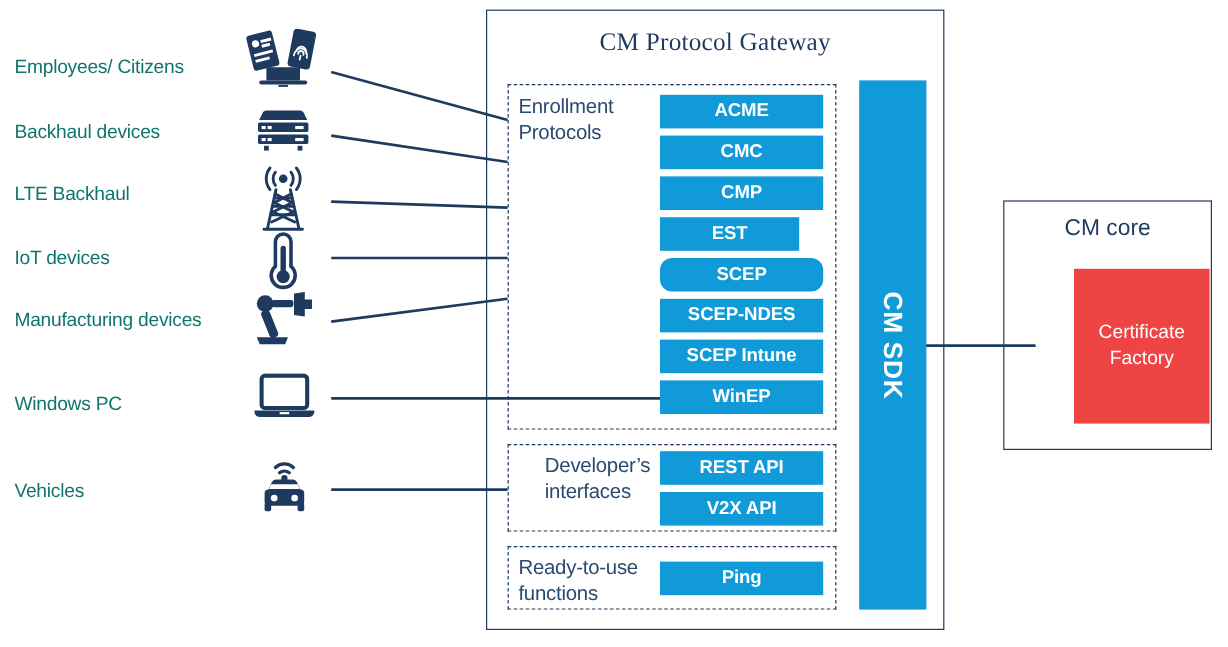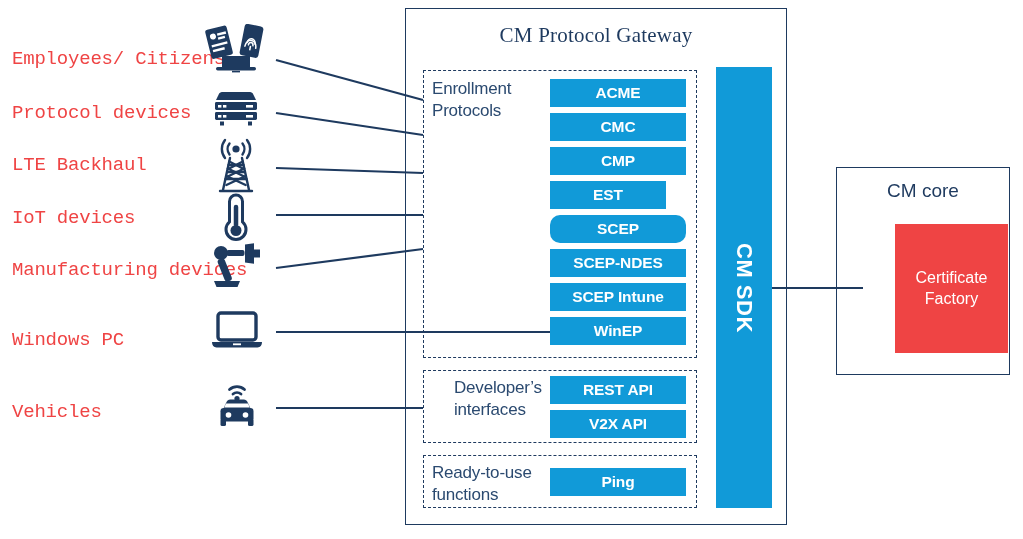--- a/index.html
+++ b/index.html
@@ -15,23 +15,23 @@
     position: relative;
     width: 1023px;
     height: 539px;
     background: #ffffff;
     overflow: hidden;
   }
 
   
   .dev-label {
     position: absolute;
-    font-size: 19px;
-    color: #ef4444;
-    font-family: Liberation Mono, monospace;
+    font-size: 16px;
+    color: #0f766e;
+    font-family: Liberation Sans, sans-serif;
     letter-spacing: -0.2px;
     white-space: nowrap;
   }
   .dev-icon {
     position: absolute;
     color: #1e3a5f;
     line-height: 0;
   }
 
   
@@ -169,21 +169,21 @@
       <line x1="276" y1="168" x2="423" y2="173"></line>
       <line x1="276" y1="215" x2="423" y2="215"></line>
       <line x1="276" y1="268" x2="423" y2="249"></line>
       <line x1="276" y1="332" x2="551" y2="332"></line>
       <line x1="276" y1="408" x2="423" y2="408"></line>
       <line x1="771" y1="288" x2="863" y2="288"></line>
     </g>
   </svg>
 
   <div class="dev-label" style="left:12px; top:48px;">Employees/ Citizens</div>
-  <div class="dev-label" style="left:12px; top:102px;">Protocol devices</div>
+  <div class="dev-label" style="left:12px; top:102px;">Backhaul devices</div>
   <div class="dev-label" style="left:12px; top:154px;">LTE Backhaul</div>
   <div class="dev-label" style="left:12px; top:207px;">IoT devices</div>
   <div class="dev-label" style="left:12px; top:259px;">Manufacturing devices</div>
   <div class="dev-label" style="left:12px; top:329px;">Windows PC</div>
   <div class="dev-label" style="left:12px; top:401px;">Vehicles</div>
 
   <div class="dev-icon" style="left:200px; top:24px;">
     <svg width="72" height="50" viewBox="0 0 72 50" fill="#1e3a5f">
       <g transform="rotate(-14 20 18)">
         <rect x="8" y="3" width="22" height="30" rx="2.5"></rect>

